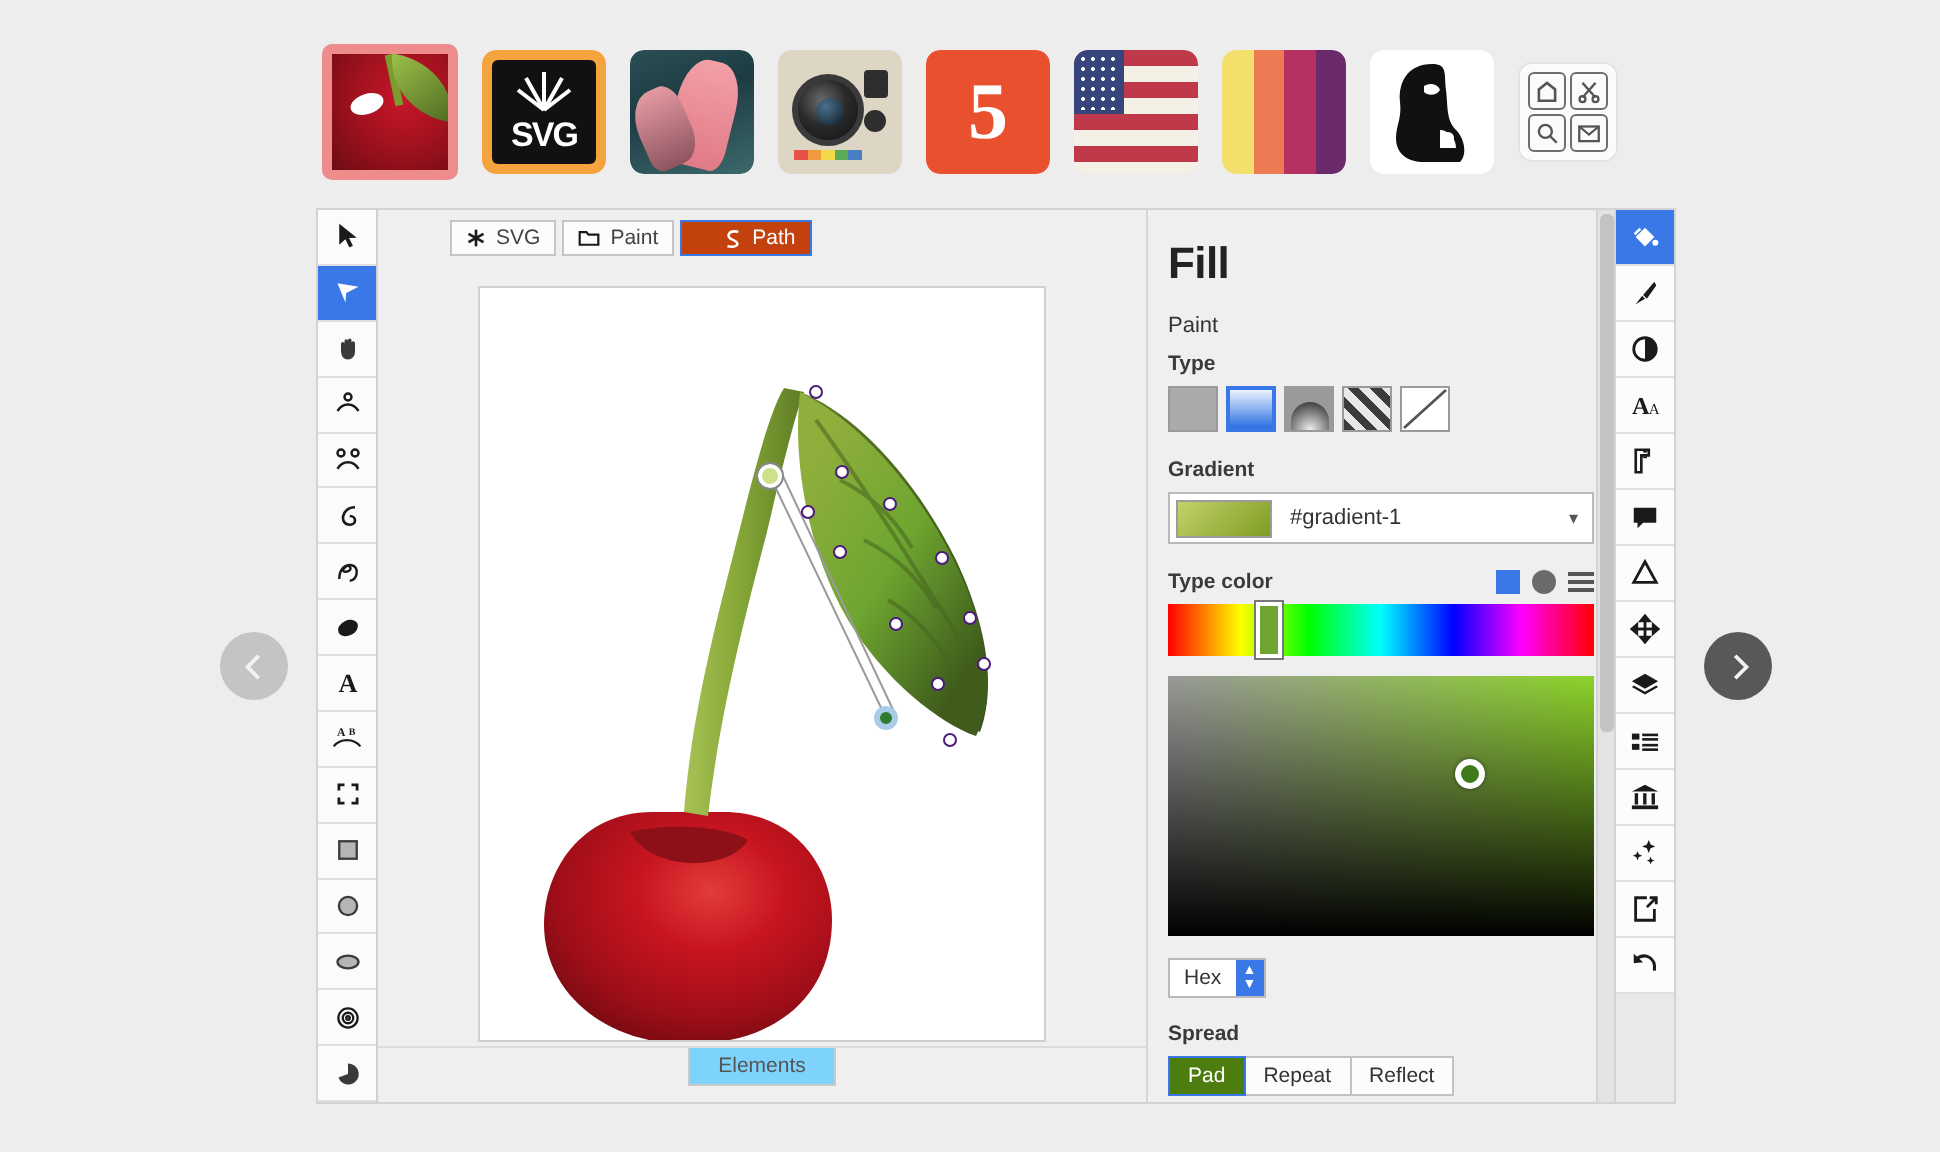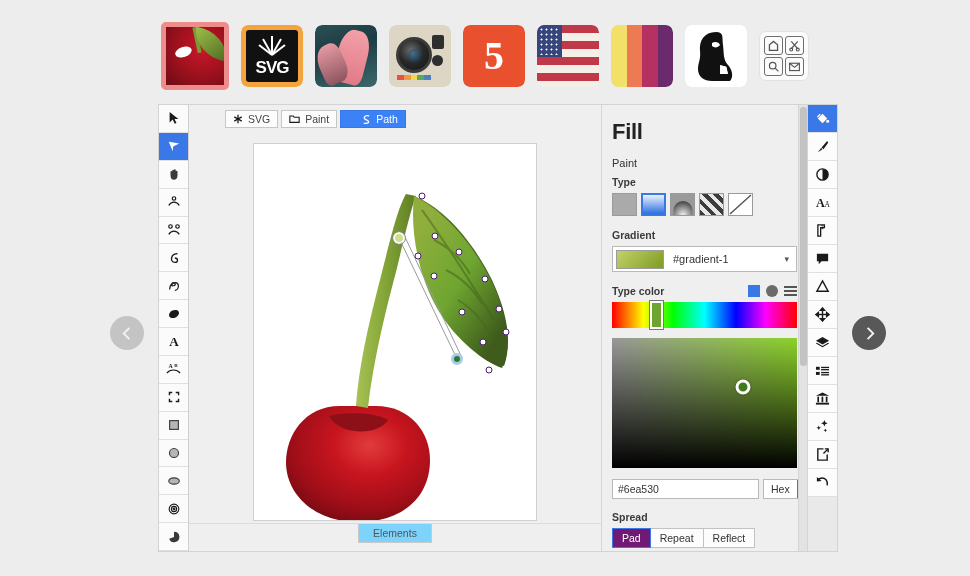--- a/index.html
+++ b/index.html
@@ -138,39 +138,39 @@
   
   .center { flex: 1; display: flex; flex-direction: column; background: #efefef; position: relative; }
   .breadcrumb {
     height: 24px; display: flex; align-items: center; gap: 0; padding: 4px 0 0 36px;
   }
   .crumb {
     display: flex; align-items: center; gap: 5px; height: 18px;
     padding: 0 7px; background: #fcfcfc; border: 1px solid #c6c6c6;
     font-size: 10.5px; color: #444; cursor: pointer; margin-right: 3px;
   }
-  .crumb.active { background: #3b82f6; border-color: #3a78e8; color: #fff; padding-left: 20px; }
+  .crumb.active { background: #c2410c; border-color: #3a78e8; color: #fff; padding-left: 20px; }
 
   .canvaswrap { flex: 1; display: flex; align-items: flex-start; justify-content: center; padding-top: 14px; }
   .canvas {
     width: 284px; height: 378px; background: #fff; border: 1px solid #cfcfcf;
     position: relative; overflow: hidden;
   }
   .bottomtabs {
     height: 28px; border-top: 1px solid #dcdcdc; background: #efefef;
     display: flex; align-items: flex-start; justify-content: center;
   }
   .btab {
     padding: 3px 14px; font-size: 10.5px; color: #555;
     background: #7dd3fc; border: 1px solid #c9c9c9; border-top: none;
   }
 
   
   .props {
-    width: 206px; background: #efefef; border-left: 1px solid #d6d6d6;
+    width: 234px; background: #efefef; border-left: 1px solid #d6d6d6;
     padding: 14px 10px 0 10px; position: relative; overflow: hidden;
   }
   .props h1 { font-size: 22px; color: #222; font-weight: bold; margin-bottom: 12px; letter-spacing: -0.3px; }
   .lbl-strong { font-size: 11px; font-weight: normal; color: #333; margin-bottom: 7px; }
   .lbl-sub { font-size: 10.5px; font-weight: bold; color: #3a3a3a; margin-bottom: 5px; }
 
   .typerow { display: flex; gap: 4px; margin-bottom: 13px; }
   .tysw { width: 25px; height: 23px; border: 1px solid #9a9a9a; cursor: pointer; position: relative; overflow: hidden; background: #aaa; }
   .tysw.sel { border: 2px solid #3a78e8; }
 
@@ -227,21 +227,21 @@
     width: 14px; height: 18px; background: #3a78e8; color: #fff;
     display: flex; flex-direction: column; align-items: center; justify-content: center;
     font-size: 7px; line-height: 7px; cursor: pointer;
   }
   .segrow { display: flex; }
   .seg {
     padding: 3px 9px; font-size: 10.5px; color: #333; background: #fcfcfc;
     border: 1px solid #c2c2c2; border-left: none; cursor: pointer;
   }
   .seg:first-child { border-left: 1px solid #c2c2c2; }
-  .seg.active { background: #701a75; border-color: #3a78e8; color: #fff; }
+  .seg.active { background: #4d7c0f; border-color: #3a78e8; color: #fff; }
 
   
   .pscroll {
     position: absolute; right: 0; top: 0; width: 9px; height: 100%;
     background: #e3e3e3; border-left: 1px solid #d4d4d4;
   }
   .pscroll .thumbbar {
     position: absolute; left: 1px; top: 2px; width: 7px; height: 58%;
     background: #c3c3c3; border-radius: 3px;
   }
@@ -649,21 +649,20 @@
       <div class="huebar">
         <div class="huehandle"></div>
       </div>
 
       <div class="satbox">
         <div class="inner"></div>
         <div class="sathandle"></div>
       </div>
 
       <div class="hexrow">
-        <input class="hexinput" value="#6ea530" style="">
         <div class="hexmode">
           <div class="t">Hex</div>
           <div class="sp">
               <span>▲</span>
               <span>▼</span>
             </div>
         </div>
 
       </div>
 

